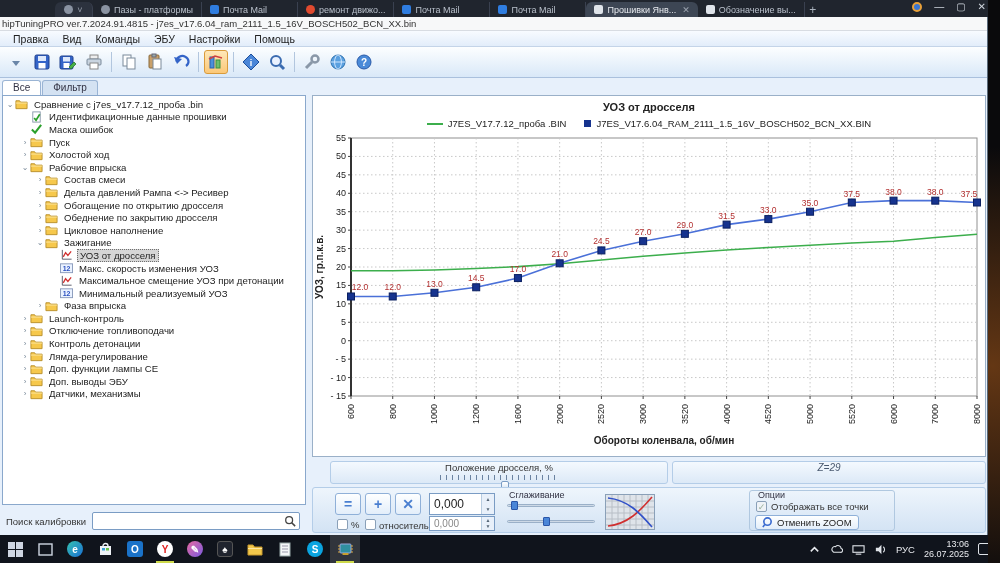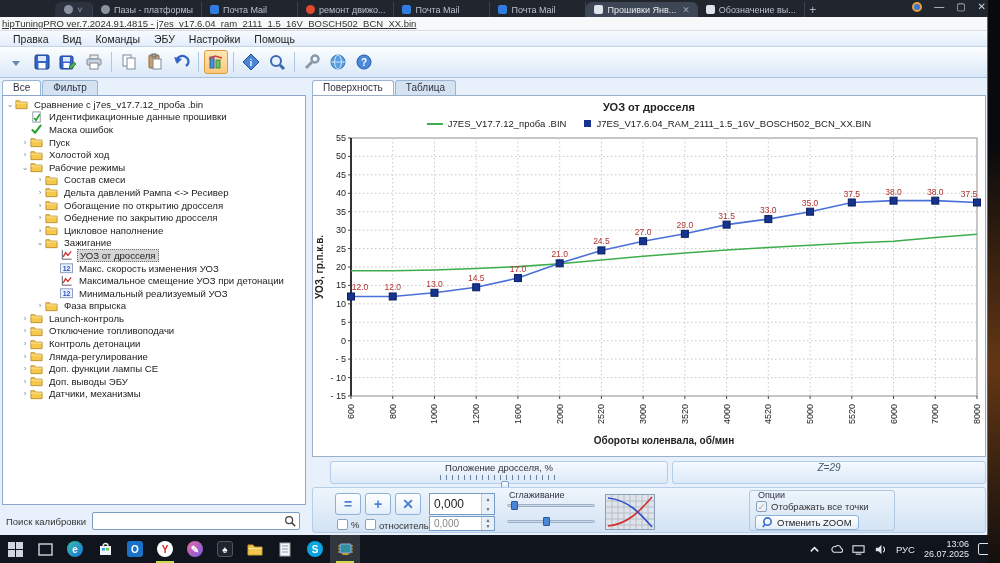--- a/index.html
+++ b/index.html
@@ -20,21 +20,21 @@
   .fav.doc { background:#dfe4ea; }
   .fav.pin { background:#8a93a2; border-radius:50%; }
   .btab .tx { overflow:hidden; text-overflow:ellipsis; }
   .btab .close-x { color:#9aa2ae; font-size:9px; margin-left:2px; }
   .newtab { width:16px; height:15px; color:#aab2be; font-size:12px; display:flex; align-items:center; justify-content:center; }
   .win-controls { position:absolute; right:14px; top:1px; display:flex; gap:12px; align-items:center; color:#cfd5dd; font-size:10px; }
   .profile-dot { width:10px; height:10px; border-radius:50%; background:#3a76d2; border:2px solid #e8a13a; }
 
   
   .app { position:absolute; left:0; top:17px; width:988px; height:518px; background:#e7f0fb; border-right:1px solid #5a6a7a; }
-  .titlebar { height:14px; background:#f7f8f9; color:#333; font-size:9.5px; line-height:14px; padding-left:2px; white-space:nowrap; overflow:hidden; border-bottom:1px solid #d8dce2;text-decoration:underline; }
+  .titlebar { height:14px; background:#f7f8f9; color:#333; font-size:9.5px; line-height:14px; padding-left:2px; white-space:nowrap; overflow:hidden; border-bottom:1px solid #d8dce2; }
   .menubar { height:16px; background:linear-gradient(#f8fbff,#e2edfa); display:flex; align-items:center; padding-left:6px; border-bottom:1px solid #c4d4e8; }
   .menubar span { padding:0 7px; font-size:10.5px; }
   .toolbar { height:31px; background:linear-gradient(#fcfeff,#d9e8f8); display:flex; align-items:center; padding-left:4px; gap:2px; border-bottom:1px solid #aac0dd; }
   .tbtn { width:24px; height:24px; display:flex; align-items:center; justify-content:center; border-radius:3px; }
   .tbtn svg { width:18px; height:18px; }
   .tbtn.active { background:linear-gradient(#ffe7b8,#fbc878); border:1px solid #d99b3c; }
   .tsep { width:1px; height:20px; background:#b2c6de; margin:0 3px; }
 
   
   .side { position:absolute; left:0; top:61px; width:310px; height:457px; }
@@ -320,21 +320,21 @@
             <span class="tlabel">Холостой ход</span>
           </div>
           <div class="trow" style="padding-left: 17px;">
             <span class="texp">⌄</span>
             <span class="ticon">
               <svg viewBox="0 0 14 12">
                 <path d="M1 2.5 L5 2.5 L6 4 L13 4 L13 11 L1 11 Z" fill="#f6c84c" stroke="#b8902c"></path>
                 <path d="M1 5 L13 5" stroke="#fde6a0"></path>
               </svg>
             </span>
-            <span class="tlabel">Рабочие режимы</span>
+            <span class="tlabel">Рабочие впрыска</span>
           </div>
           <div class="trow" style="padding-left: 32px;">
             <span class="texp">›</span>
             <span class="ticon">
               <svg viewBox="0 0 14 12">
                 <path d="M1 2.5 L5 2.5 L6 4 L13 4 L13 11 L1 11 Z" fill="#f6c84c" stroke="#b8902c"></path>
                 <path d="M1 5 L13 5" stroke="#fde6a0"></path>
               </svg>
             </span>
             <span class="tlabel">Состав смеси</span>
@@ -516,24 +516,20 @@
           <input value="" style="">
           <svg viewBox="0 0 14 14">
               <circle cx="6" cy="6" r="4" fill="none" stroke="#444" stroke-width="1.5"></circle>
               <line x1="9" y1="9" x2="13" y2="13" stroke="#444" stroke-width="1.8"></line>
             </svg>
         </span>
       </div>
     </div>
 
     <div class="content">
-      <div class="ptabs" id="mainTabs">
-          <span class="ptab on">Поверхность</span>
-          <span class="ptab">Таблица</span>
-        </div>
 
       <div class="chart-area">
         <div class="chart-title">УОЗ от дросселя</div>
         <div class="legend" id="legend">
             <span class="leg-item">
               <span class="leg-line" style="background: rgb(60, 174, 76);"></span>
               <span>J7ES_V17.7.12_проба .BIN</span>
             </span>
             <span class="leg-item">
               <span class="leg-sq" style="background: rgb(22, 51, 142);"></span>

